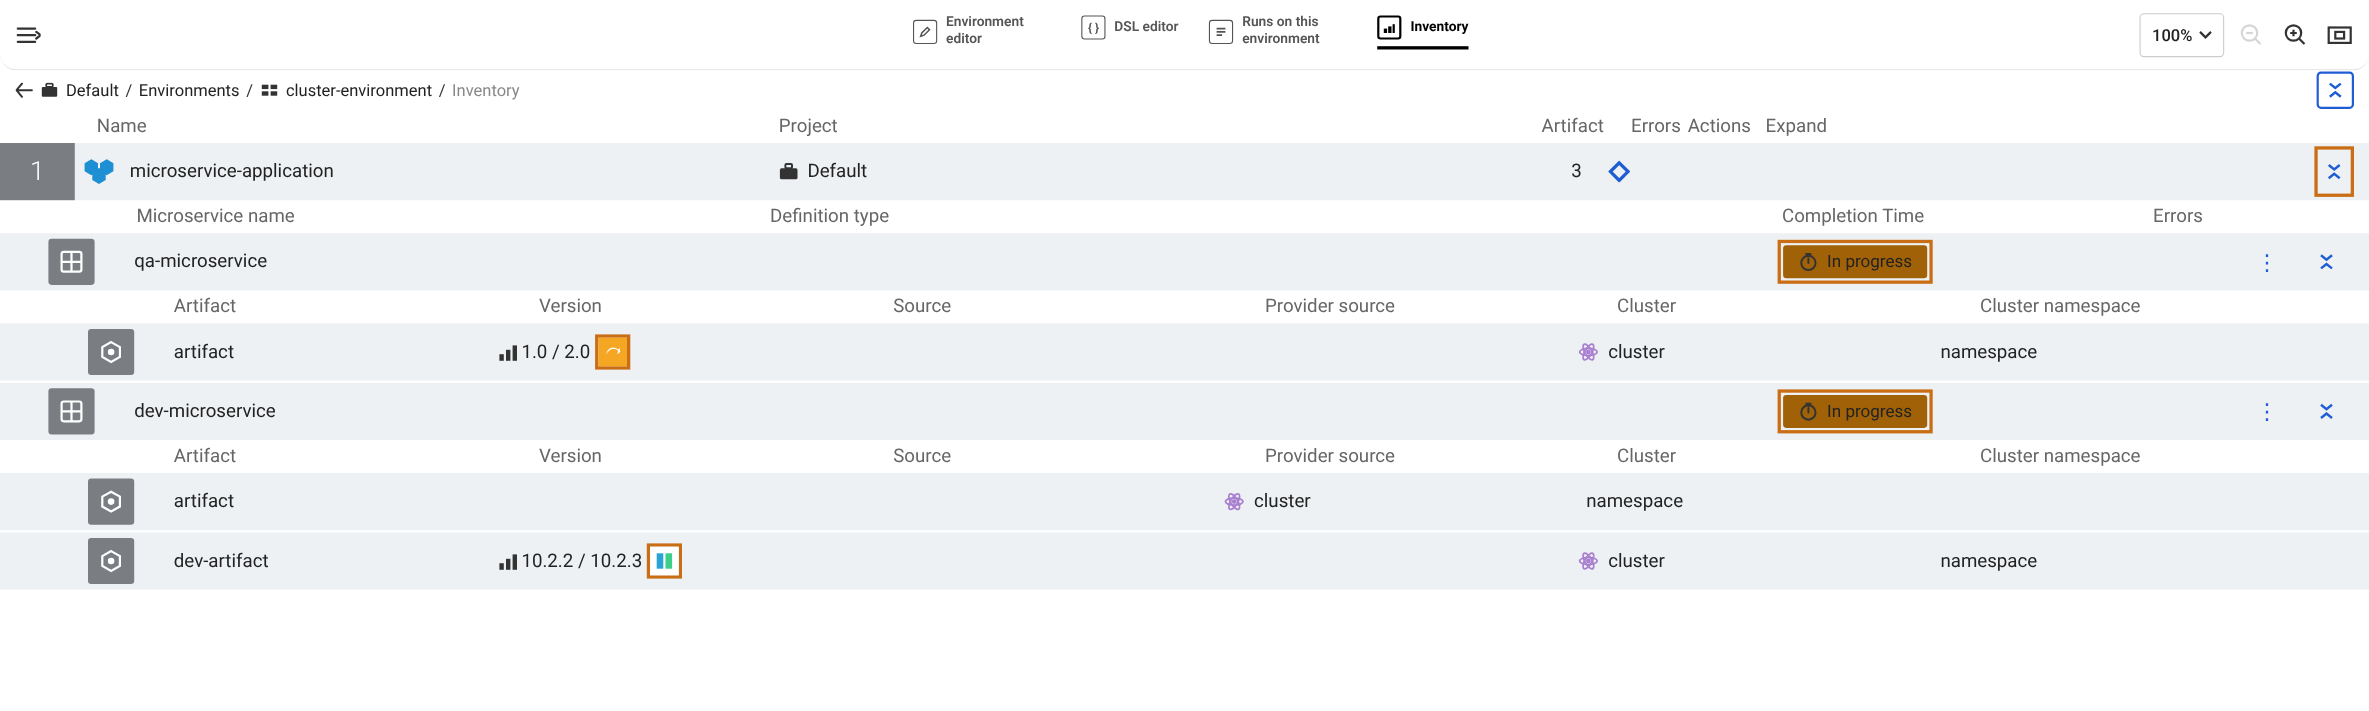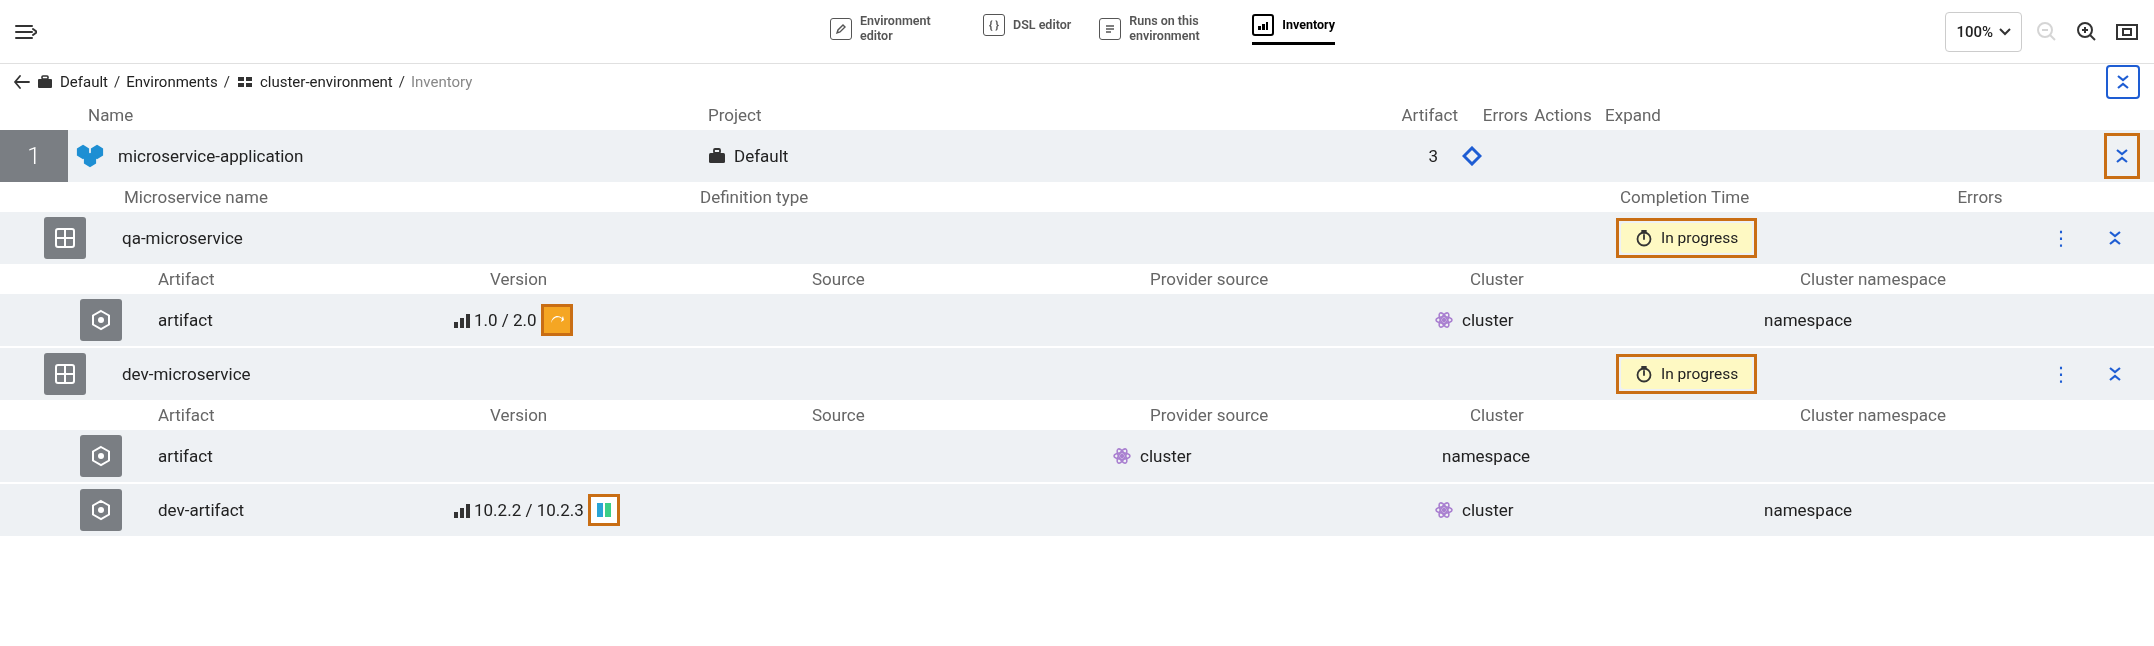--- a/index.html
+++ b/index.html
@@ -1,19 +1,19 @@
 <!DOCTYPE html>
 <html><head>
 <meta charset="utf-8">
 <style>
   * { box-sizing: border-box; margin: 0; padding: 0; }
   body { font-family: -apple-system, BlinkMacSystemFont, "Segoe UI", Roboto, Helvetica, Arial, sans-serif; font-size: 14px; color: #222; background: #fff; width: 2154px; }
   
   
-  .top-toolbar { display: flex; align-items: center; height: 64px; border-bottom: 1px solid #e0e0e0; padding: 0 12px; }
+  .top-toolbar { display: flex; align-items: center; height: 64px; border-bottom: 1px solid #e0e0e0; padding: 0 12px; border-radius: 15px; }
   .menu-toggle { width: 28px; height: 28px; display: flex; align-items: center; justify-content: center; cursor: pointer; }
   .tabs { display: flex; gap: 28px; margin-left: 790px; align-items: flex-start; }
   .tab { display: flex; align-items: center; gap: 8px; cursor: pointer; color: #555; padding-bottom: 6px; }
   .tab-icon { width: 22px; height: 22px; border: 1.6px solid #555; border-radius: 3px; display:flex; align-items:center; justify-content:center; flex-shrink:0; }
   .tab-label { font-size: 12.5px; line-height: 1.15; font-weight: 600; max-width: 95px; }
   .tab.active { color: #000; font-weight: 700; border-bottom: 3px solid #000; }
   .tab.active .tab-icon { border-color: #000; }
   .toolbar-right { margin-left: auto; display: flex; align-items: center; gap: 10px; }
   .zoom-select { border: 1px solid #ccc; border-radius: 4px; height: 40px; padding: 0 10px; display:flex; align-items:center; gap:6px; font-size:15px; font-weight:500; cursor:pointer; }
   .toolbar-btn { width: 30px; height: 30px; display:flex; align-items:center; justify-content:center; color:#555; cursor:pointer; }
@@ -55,21 +55,21 @@
   .sub-col-header .sc-name { width: 576px; }
   .sub-col-header .sc-def { width: 920px; }
   .sub-col-header .sc-comp { width: 300px; }
   .sub-col-header .sc-err { width: 120px; text-align:center; }
 
   
   .row-l2 { display:flex; align-items:center; background:#eef1f4; height:52px; padding-left:44px; }
   .row-l2 .l2-iconbox { width:42px; height:42px; background:#7a7e83; border-radius:3px; display:flex; align-items:center; justify-content:center; }
   .row-l2 .l2-name { padding-left:36px; font-size:17px; width:1530px; }
   .row-l2 .l2-status-wrap { width: 260px; }
-  .status-pill { display:inline-flex; align-items:center; gap:8px; background:#fef9c3; border-radius:3px; padding:6px 14px; font-size:15.5px; }
+  .status-pill { display:inline-flex; align-items:center; gap:8px; background:#a16207; border-radius:3px; padding:6px 14px; font-size:15.5px; }
   .row-l2 .l2-actions { margin-left:auto; display:flex; align-items:center; gap:28px; padding-right:24px;}
   .kebab { color:#1e5dd3; cursor:pointer; font-size:20px; letter-spacing:1px; }
 
   
   .art-col-header { padding-left:158px; }
   .art-col-header .ac-art { width: 332px; }
   .art-col-header .ac-ver { width: 322px; }
   .art-col-header .ac-src { width: 338px; }
   .art-col-header .ac-psrc { width: 320px; }
   .art-col-header .ac-clu { width: 330px; }

